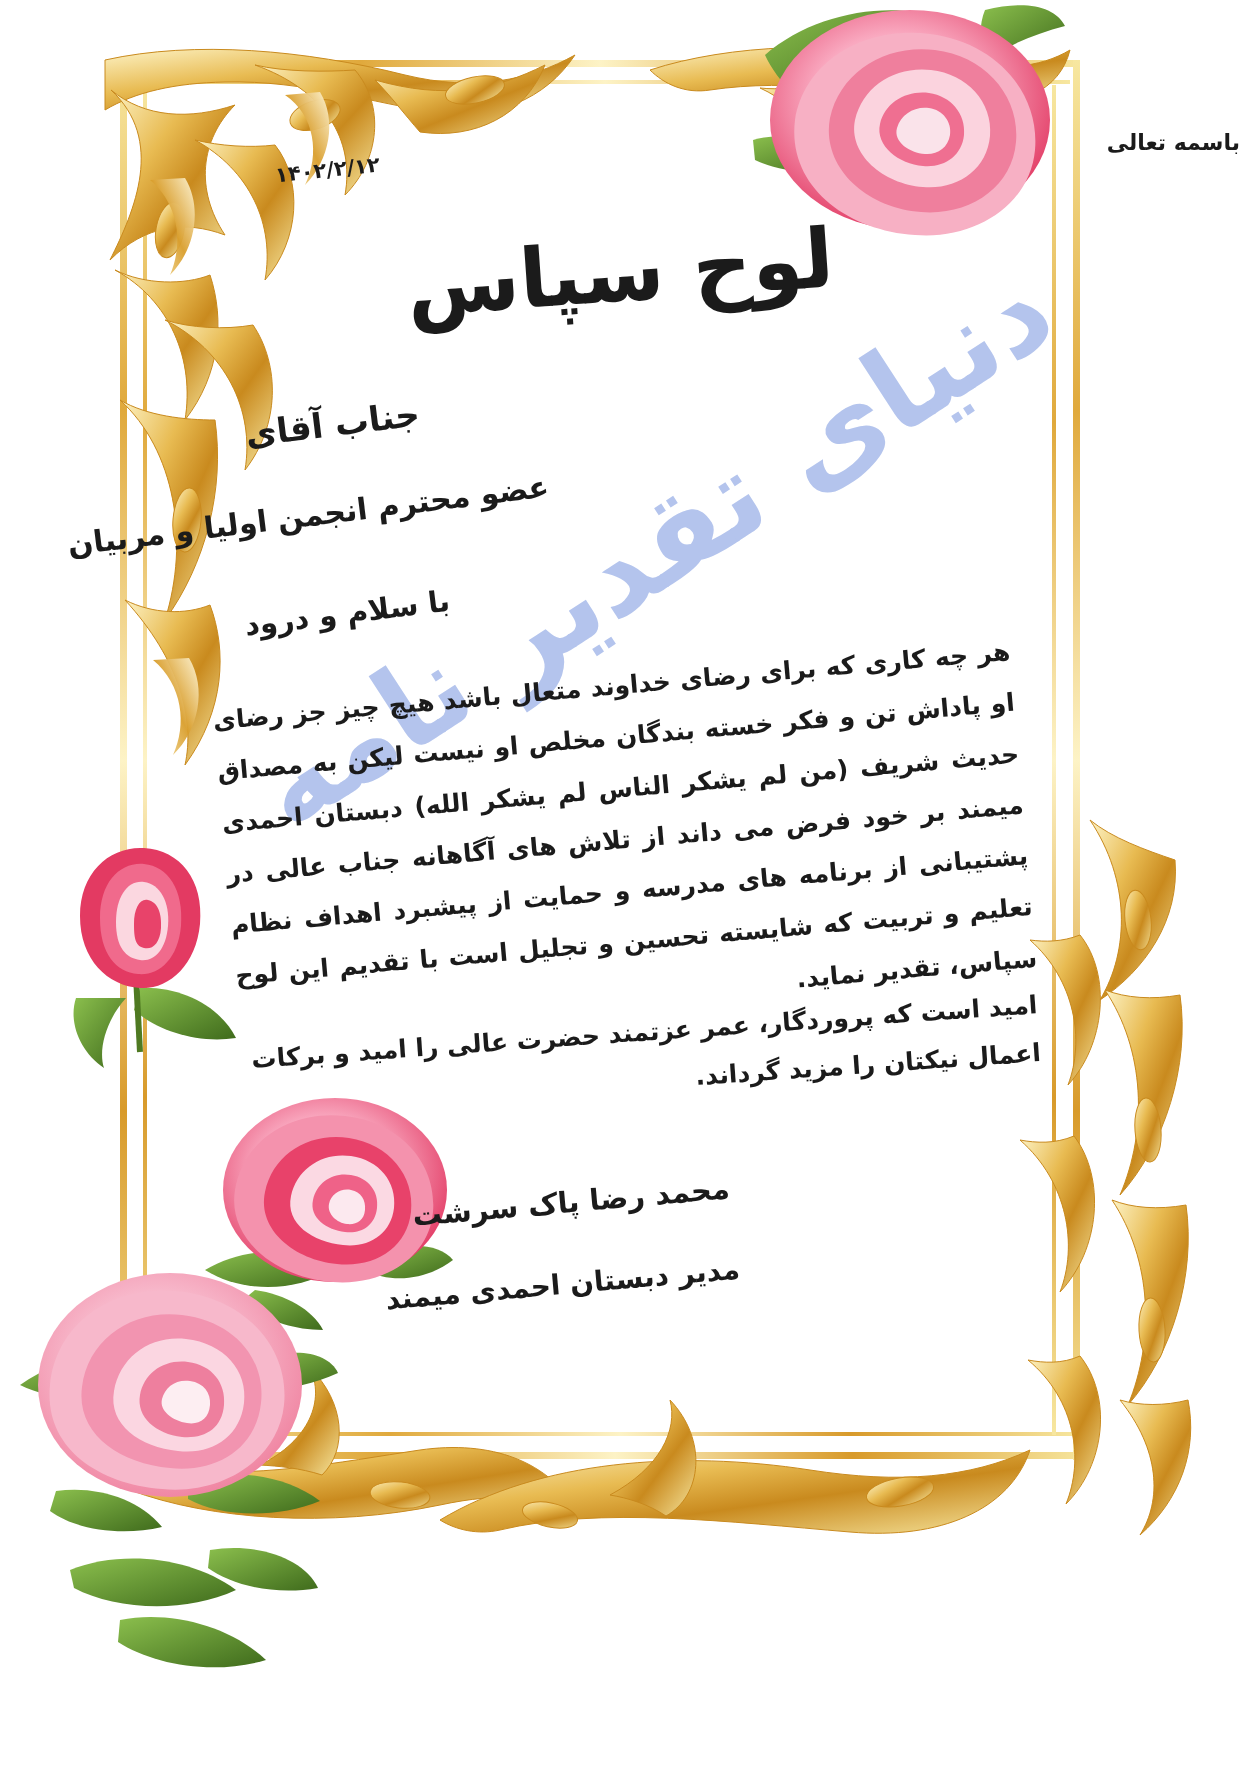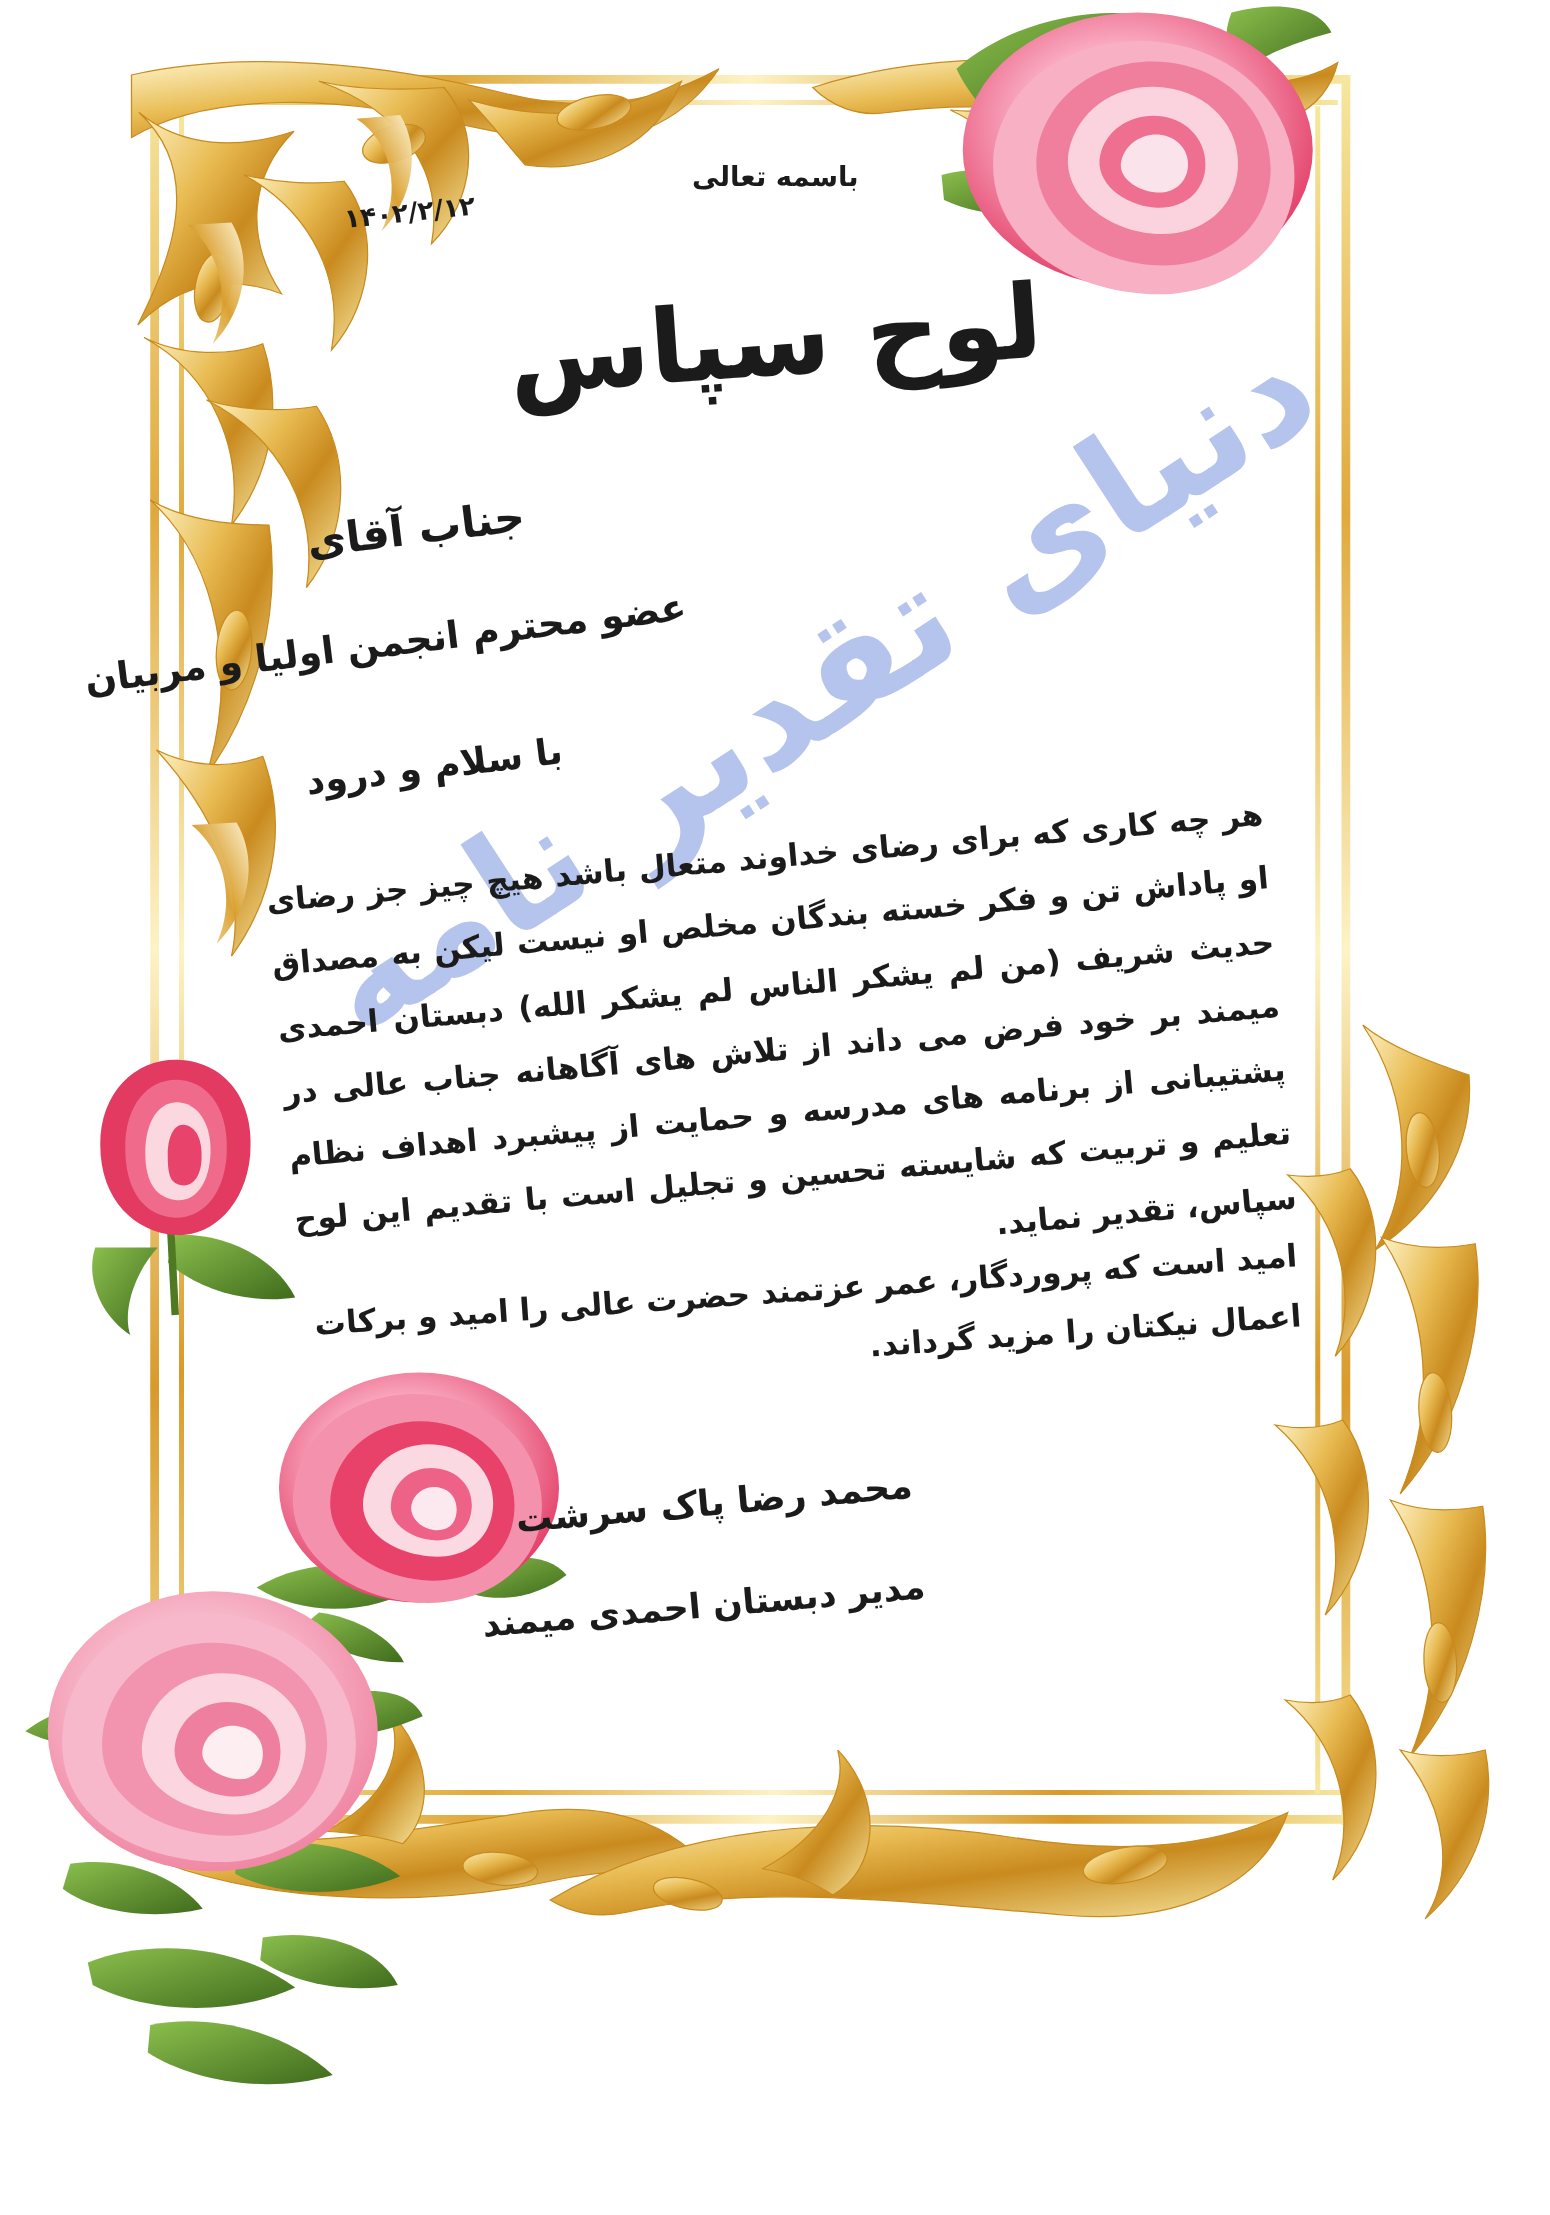--- a/index.html
+++ b/index.html
@@ -38,21 +38,21 @@
   .doc-text {
     position: absolute;
     color: #1b1b1b;
     font-family: "DejaVu Sans", sans-serif;
     direction: rtl;
     text-align: right;
     white-space: pre-wrap;
   }
   #basmala {
     top: 130px; right: 0; left: 0;
-    text-align: center;
+    text-align: right;
     font-size: 22px;
     font-weight: 600;
     letter-spacing: .5px;
   }
   #issue-date {
     top: 158px;
     right: 860px;
     font-size: 21px;
     font-weight: 600;
     transform: rotate(-6deg);

